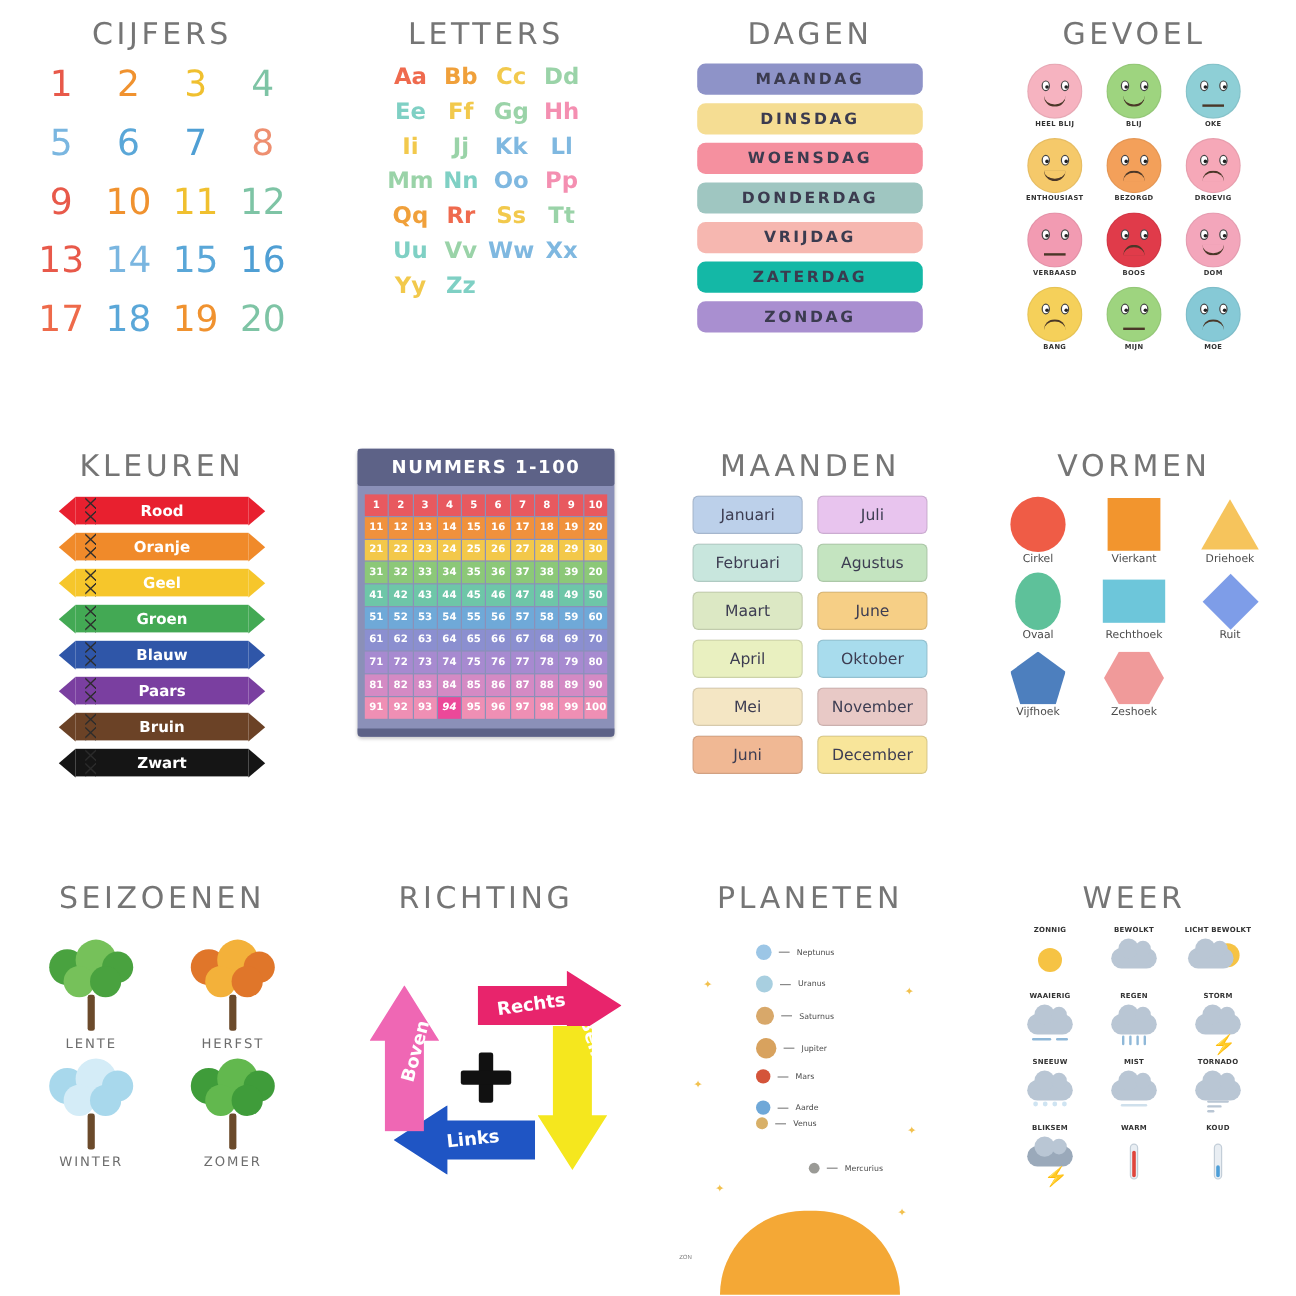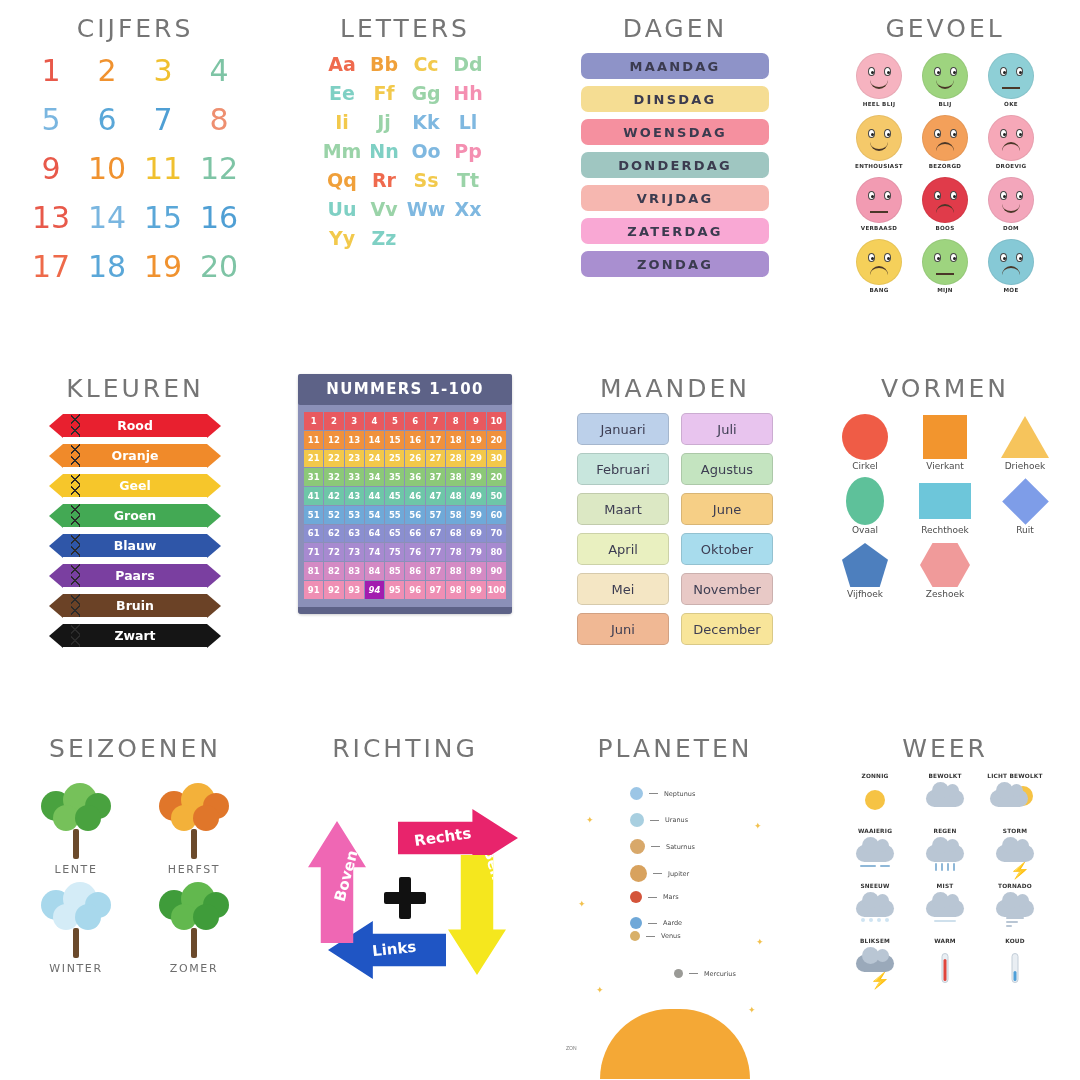--- a/index.html
+++ b/index.html
@@ -327,21 +327,21 @@
   </div>
 
   <div class="cell">
     <div class="sect-title">DAGEN</div>
     <div class="days" id="days">
         <div class="day" style="background: rgb(142, 147, 200);">MAANDAG</div>
         <div class="day" style="background: rgb(245, 221, 147);">DINSDAG</div>
         <div class="day" style="background: rgb(245, 144, 159);">WOENSDAG</div>
         <div class="day" style="background: rgb(159, 198, 193);">DONDERDAG</div>
         <div class="day" style="background: rgb(246, 183, 176);">VRIJDAG</div>
-        <div class="day" style="background: #f9a8d4;">ZATERDAG</div>
+        <div class="day" style="background: #14b8a6;">ZATERDAG</div>
         <div class="day" style="background: rgb(169, 143, 208);">ZONDAG</div>
       </div>
   </div>
 
   <div class="cell">
     <div class="sect-title">GEVOEL</div>
     <div class="faces" id="faces">
         <div class="face-cell">
           <div class="face" style="background: rgb(246, 179, 192);">
             <div class="eyes">
@@ -625,21 +625,21 @@
           <div style="background: rgb(212, 138, 196);">84</div>
           <div style="background: rgb(212, 138, 196);">85</div>
           <div style="background: rgb(212, 138, 196);">86</div>
           <div style="background: rgb(212, 138, 196);">87</div>
           <div style="background: rgb(212, 138, 196);">88</div>
           <div style="background: rgb(212, 138, 196);">89</div>
           <div style="background: rgb(212, 138, 196);">90</div>
           <div style="background: rgb(239, 143, 180);">91</div>
           <div style="background: rgb(239, 143, 180);">92</div>
           <div style="background: rgb(239, 143, 180);">93</div>
-          <div style="background: #a21caf; font-style: italic;">94</div>
+          <div style="background: #ec4899; font-style: italic;">94</div>
           <div style="background: rgb(239, 143, 180);">95</div>
           <div style="background: rgb(239, 143, 180);">96</div>
           <div style="background: rgb(239, 143, 180);">97</div>
           <div style="background: rgb(239, 143, 180);">98</div>
           <div style="background: rgb(239, 143, 180);">99</div>
           <div style="background: rgb(239, 143, 180);">100</div>
         </div>
       <div class="hb-foot"></div>
     </div>
   </div>

